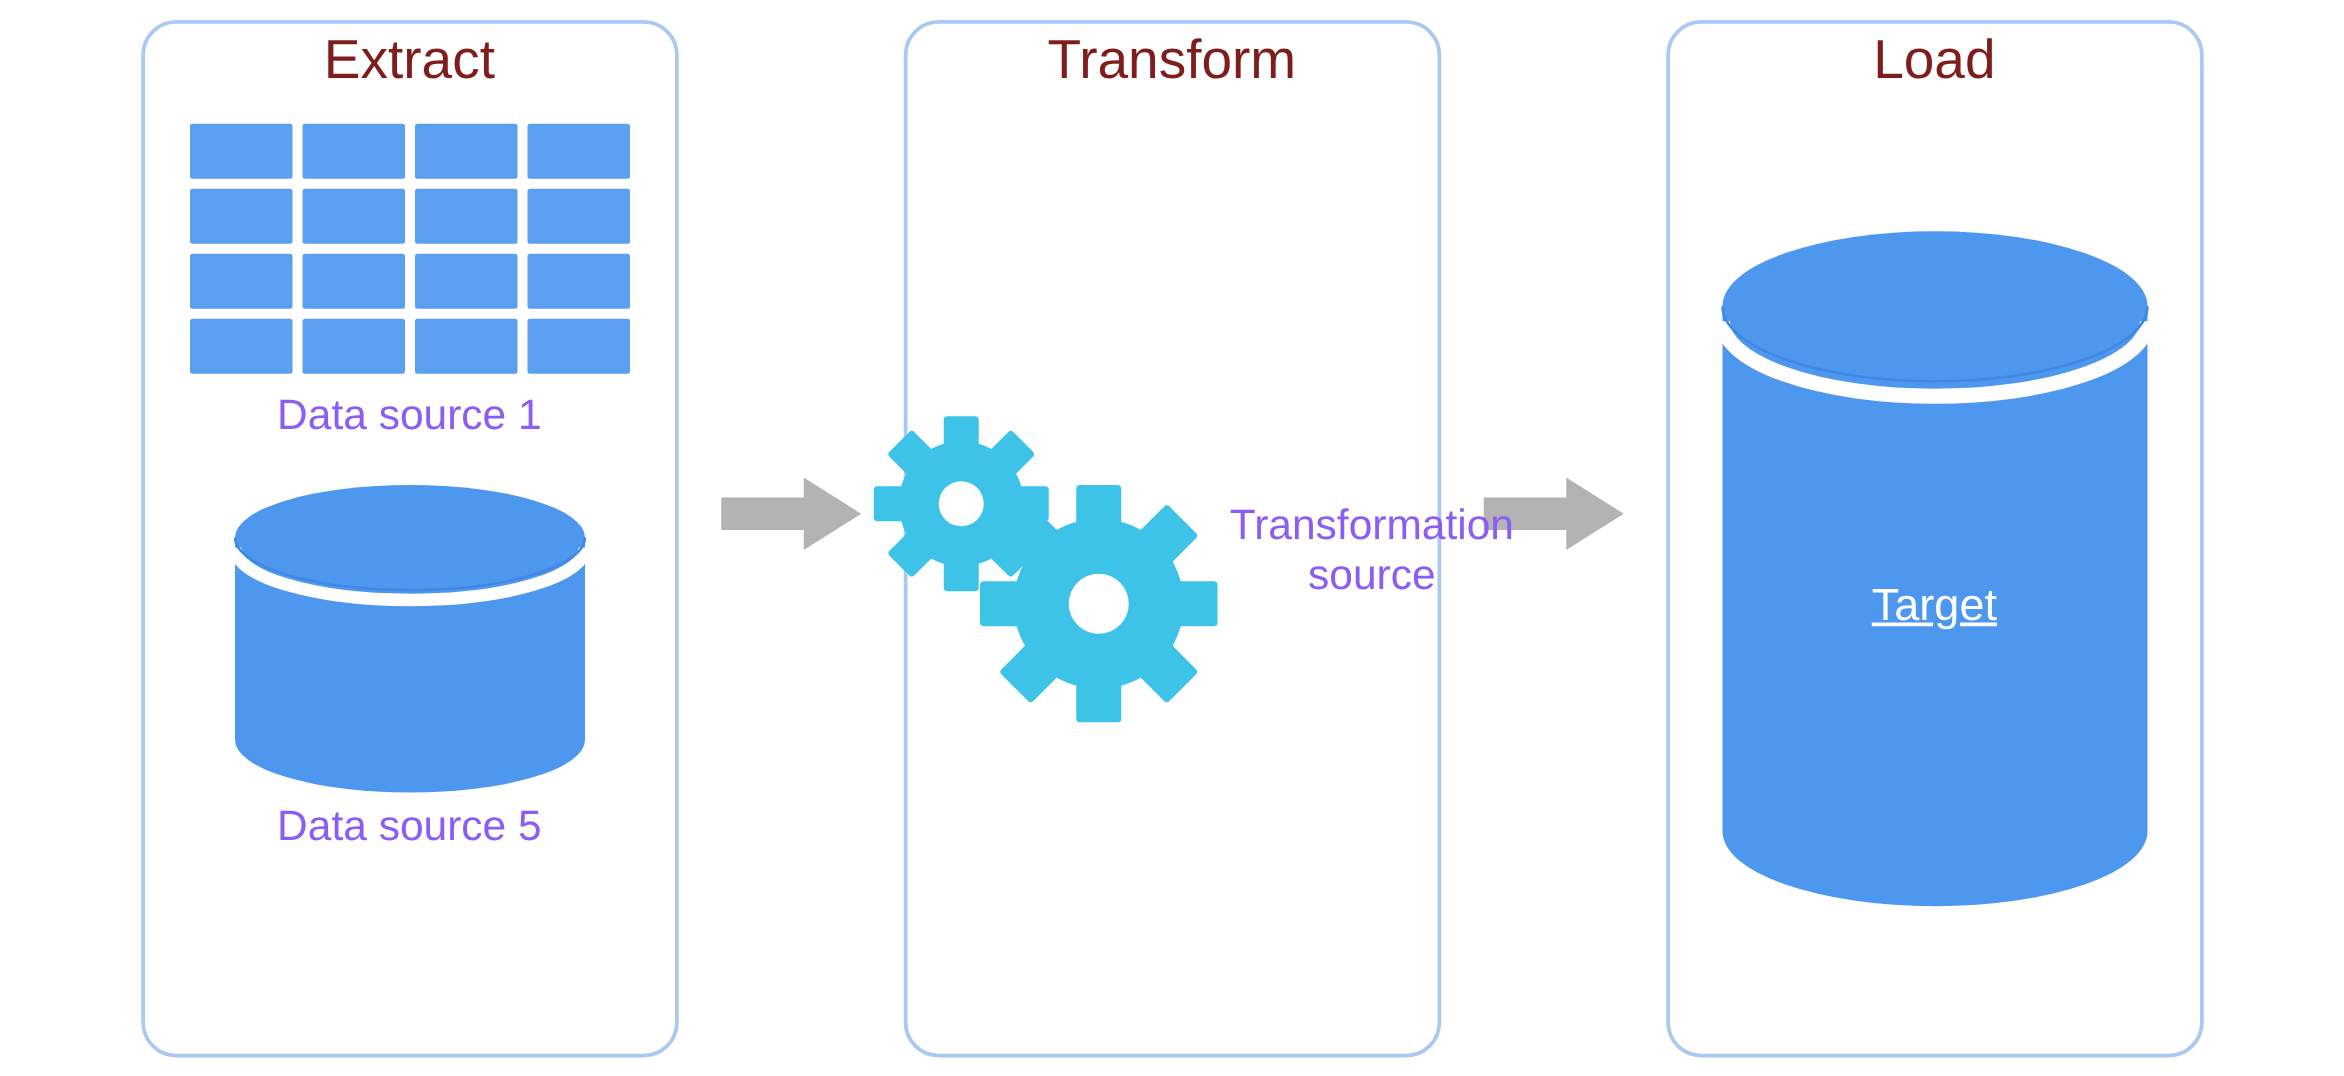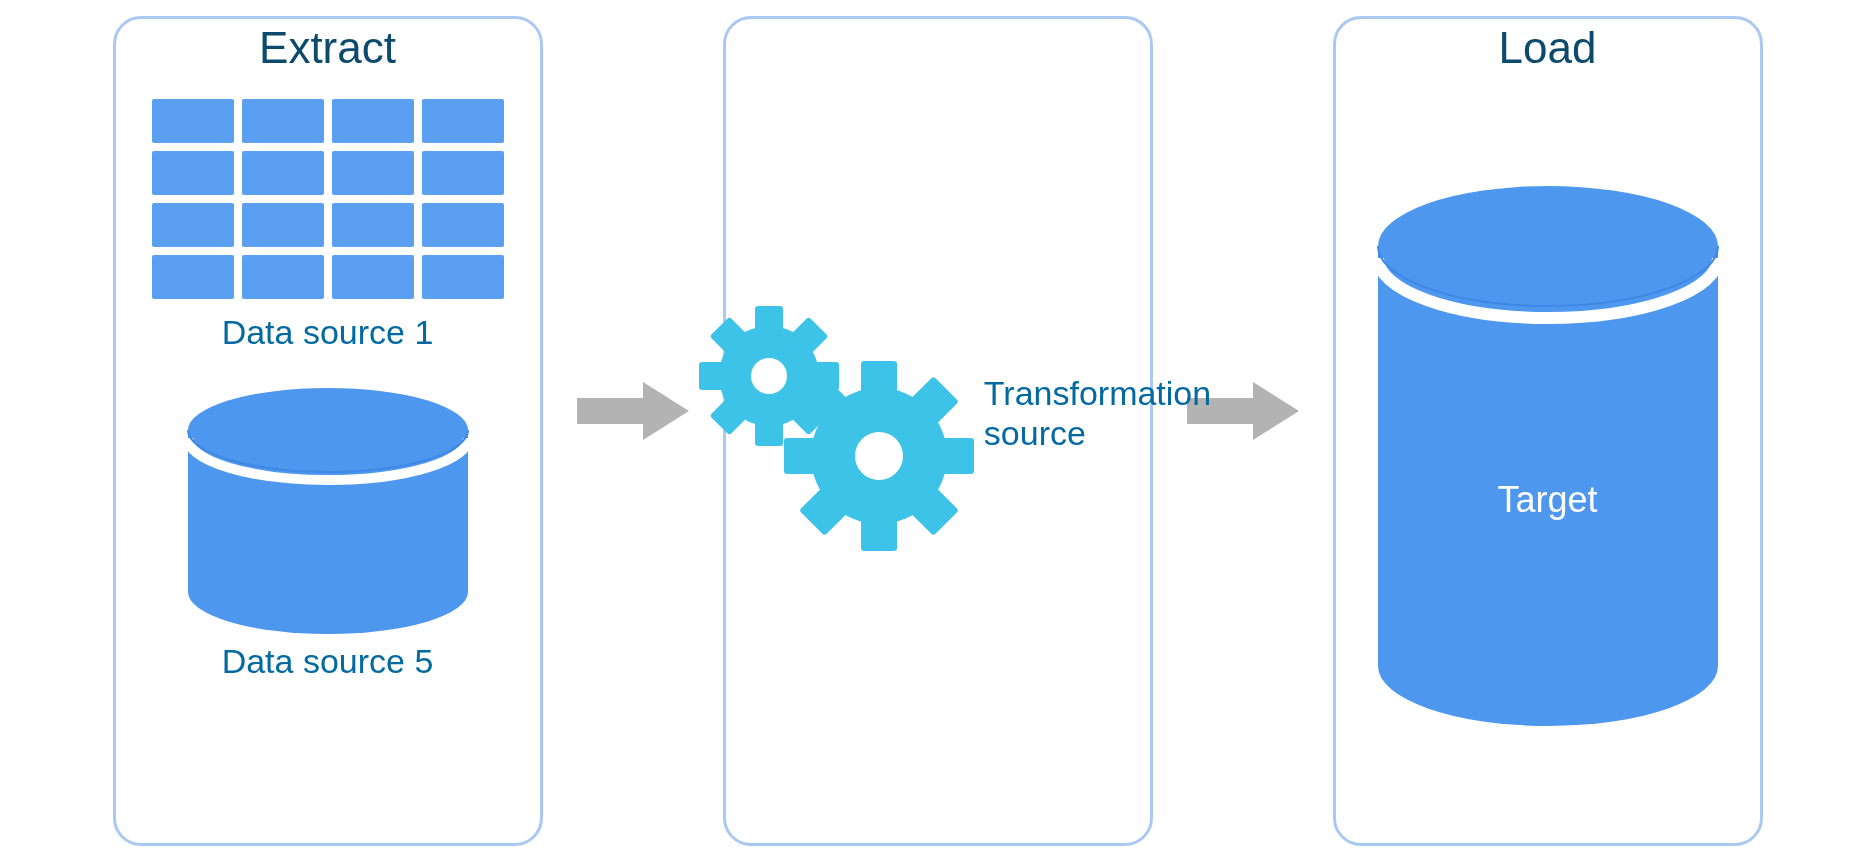--- a/index.html
+++ b/index.html
@@ -30,29 +30,29 @@
     box-sizing: border-box;
     display: flex;
     flex-direction: column;
     align-items: center;
   }
   .panel-extract { width: 430px; }
   .panel-transform { width: 430px; }
   .panel-load { width: 430px; }
   .panel-title {
     font-size: 44px;
-    color: #0c4a6e;
+    color: #7f1d1d;
     margin-top: 4px;
     margin-bottom: 0;
     font-weight: 300;
   }
   .caption {
     font-size: 34px;
-    color: #0369a1;
-    text-align: left;
+    color: #8b5cf6;
+    text-align: center;
     font-weight: 300;
     line-height: 1.15;
   }
 
   
   .extract-body {
     display: flex;
     flex-direction: column;
     align-items: center;
     justify-content: flex-start;
@@ -161,20 +161,21 @@
     </div>
   </div>
 
   <div class="arrow-wrap">
     <svg width="120" height="70" viewBox="0 0 120 70">
       <polygon points="4,22 70,22 70,6 116,35 70,64 70,48 4,48" fill="#b3b3b3"></polygon>
     </svg>
   </div>
 
   <div class="panel panel-transform">
+    <div class="panel-title">Transform</div>
     <div class="transform-body">
       <svg width="320" height="280" viewBox="0 0 320 280">
 
         <g transform="translate(105,105)">
           <g fill="#3ec3e8">
 
             <g>
               <rect x="-14" y="-70" width="28" height="30" rx="3" transform="rotate(0)"></rect>
               <rect x="-14" y="-70" width="28" height="30" rx="3" transform="rotate(45)"></rect>
               <rect x="-14" y="-70" width="28" height="30" rx="3" transform="rotate(90)"></rect>
@@ -225,18 +226,18 @@
       <div class="cyl-container">
         <svg width="380" height="560" viewBox="0 0 380 560">
 
           <path d="M20 70 L20 490 A170 60 0 0 0 360 490 L360 70 Z" fill="#4e97ee"></path>
 
           <ellipse cx="190" cy="70" rx="170" ry="60" fill="#4e97ee"></ellipse>
 
           <path d="M20 82 A170 60 0 0 0 360 82" stroke="#ffffff" stroke-width="12" fill="none"></path>
           <path d="M20 70 A170 60 0 0 0 360 70" stroke="#3f87e4" stroke-width="2" fill="none"></path>
         </svg>
-        <div class="cyl-label-overlay" style="top:303px;">Target</div>
+        <div class="cyl-label-overlay" style="top:288px;text-decoration:underline;">Target</div>
       </div>
     </div>
   </div>
 
 </div>
 
 </body></html>

